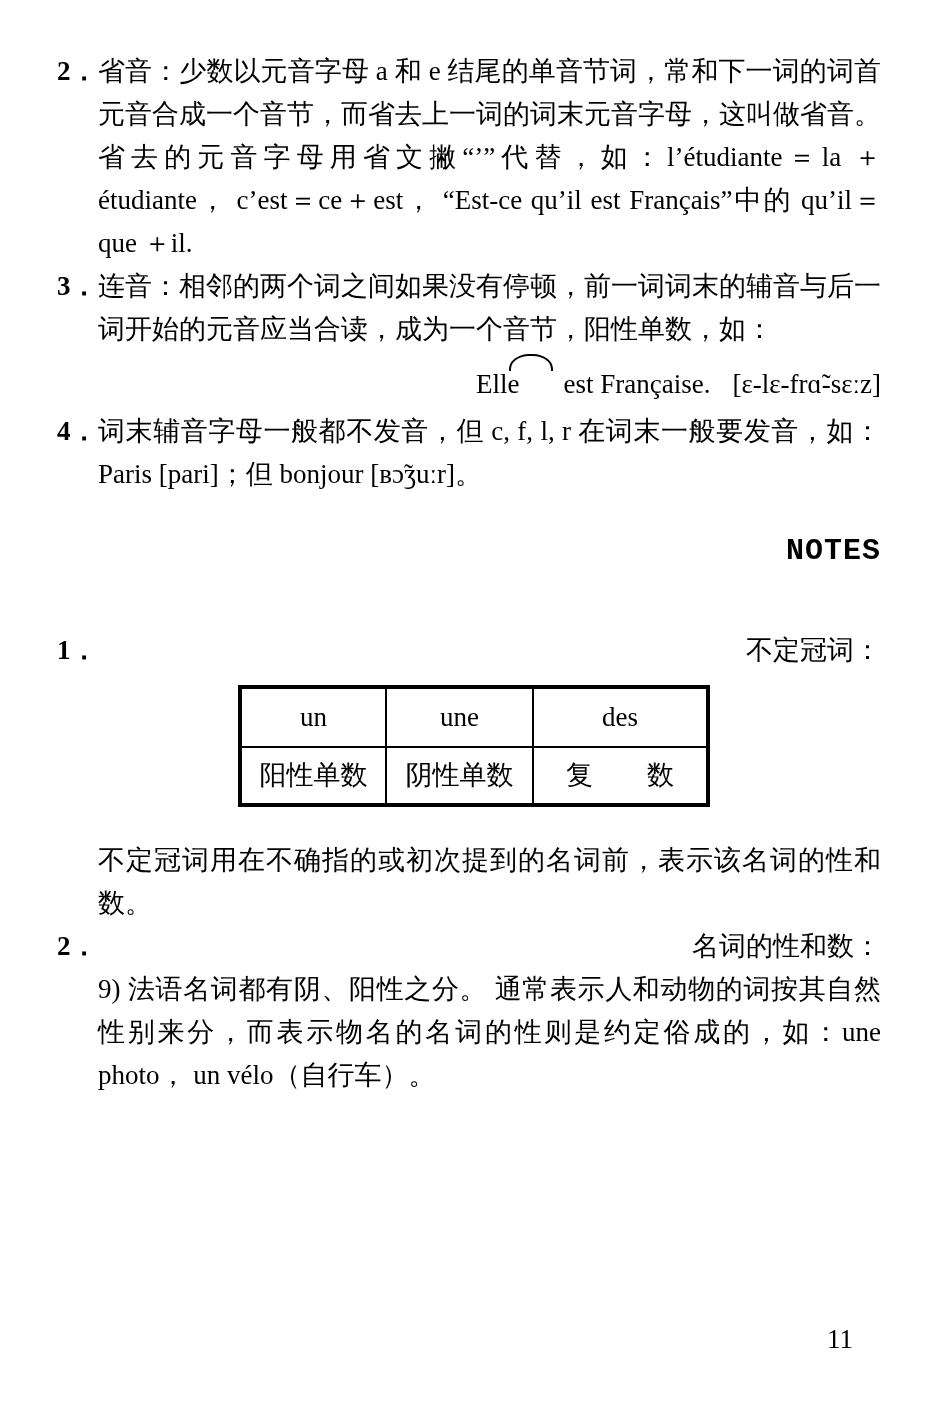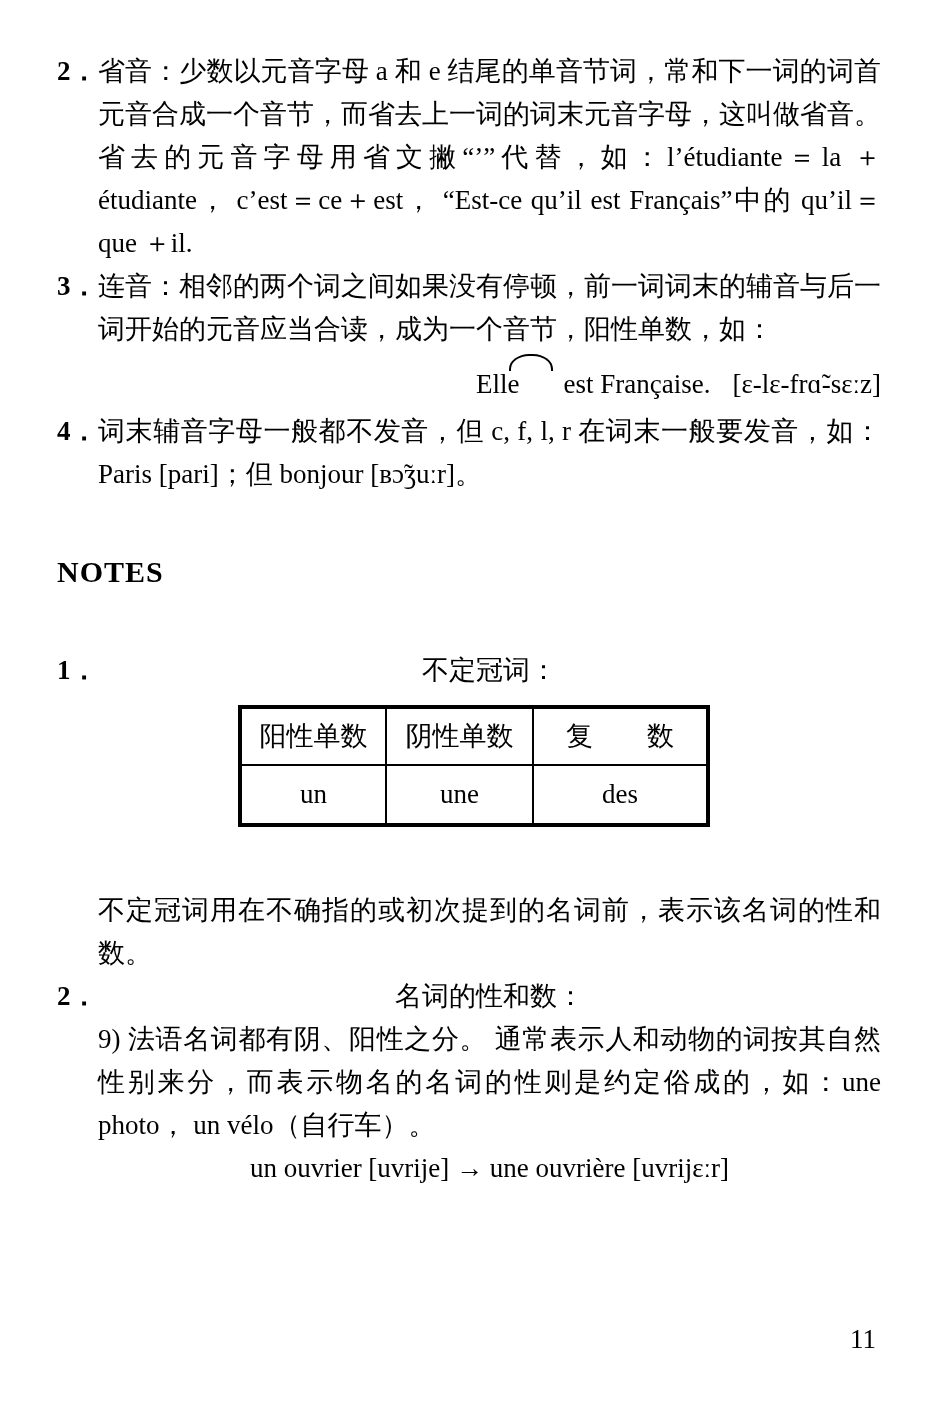--- a/index.html
+++ b/index.html
@@ -25,21 +25,21 @@
   .item-num {
     flex: 0 0 41px;
     font-weight: bold;
   }
   .item-body {
     flex: 1 1 auto;
     text-align: justify;
     text-justify: inter-character;
   }
   .term { font-weight: normal; }
-  .plain-line { text-align: center; }
+  .plain-line { text-align: right; }
   .liaison-line {
     text-align: right;
     margin-top: 12px;
   }
   .liaison-gap {
     display: inline-block;
     width: 44px;
     height: 1px;
     position: relative;
   }
@@ -50,50 +50,51 @@
     bottom: 22px;
     width: 40px;
     height: 15px;
     border: 2px solid #000;
     border-bottom: none;
     border-radius: 20px 20px 0 0 / 15px 15px 0 0;
   }
   .ipa-gap { display: inline-block; width: 22px; }
   .item-4 { margin-top: 4px; }
   .notes-heading {
-    margin-top: 54px;
-    text-align: left;
+    margin-top: 34px;
+    text-align: right;
     font-weight: bold;
     font-size: 30px;
     letter-spacing: 1px;
+    font-family: Liberation Mono, monospace;
   }
   .notes-item-1 { margin-top: 56px; }
   .article-table {
     border-collapse: collapse;
     margin: 13px 0 0 140px;
     text-align: center;
     border: 4px solid #000;
   }
   .article-table th, .article-table td {
     border: 2px solid #000;
     font-weight: normal;
     font-size: 27px;
     text-align: center;
     vertical-align: middle;
   }
   .article-table th:nth-child(1), .article-table td:nth-child(1) { width: 146px; }
   .article-table th:nth-child(2), .article-table td:nth-child(2) { width: 147px; }
   .article-table th:nth-child(3), .article-table td:nth-child(3) { width: 175px; }
   .article-table th { height: 58px; }
   .article-table td { height: 60px; }
-  .after-table { margin-top: 62px; }
+  .after-table { margin-top: 32px; }
   .page-num {
     position: absolute;
     top: 1318px;
-    right: 56px;
+    right: 79px;
     font-size: 27px;
     margin-left: 11px;
   }
 </style>
 </head>
 <body>
 
 <div class="page">
   <div class="content">
 
@@ -117,40 +118,39 @@
 
     <div class="notes-heading">NOTES</div>
 
     <div class="item notes-item-1">
       <span class="item-num">1．</span>
       <div class="item-body">
         <div class="plain-line"><span class="term">不定冠词：</span></div>
         <table class="article-table">
           <tbody>
               <tr>
+            <td>un</td>
+            <td>une</td>
+            <td>des</td>
+          </tr>
+          <tr>
             <th>阳性单数</th>
             <th>阴性单数</th>
             <th>复　　数</th>
-          </tr>
-          <tr>
-            <td>un</td>
-            <td>une</td>
-            <td>des</td>
           </tr>
         </tbody>
           </table>
         <p class="after-table">不定冠词用在不确指的或初次提到的名词前，表示该名词的性和数。</p>
       </div>
     </div>
 
     <div class="item">
       <span class="item-num">2．</span>
       <div class="item-body">
         <div class="plain-line"><span class="term">名词的性和数：</span></div>
         <p>9) 法语名词都有阴、阳性之分。 通常表示人和动物的词按其自然性别来分，而表示物名的名词的性则是约定俗成的，如：une photo， un vélo（自行车）。</p>
-        <div class="plain-line">un ouvrier [uvrije] → une ouvrière [uvrijɛːr]</div>
       </div>
     </div>
 
   </div>
 
   <div class="page-num">11</div>
 </div>
 
 </body></html>

